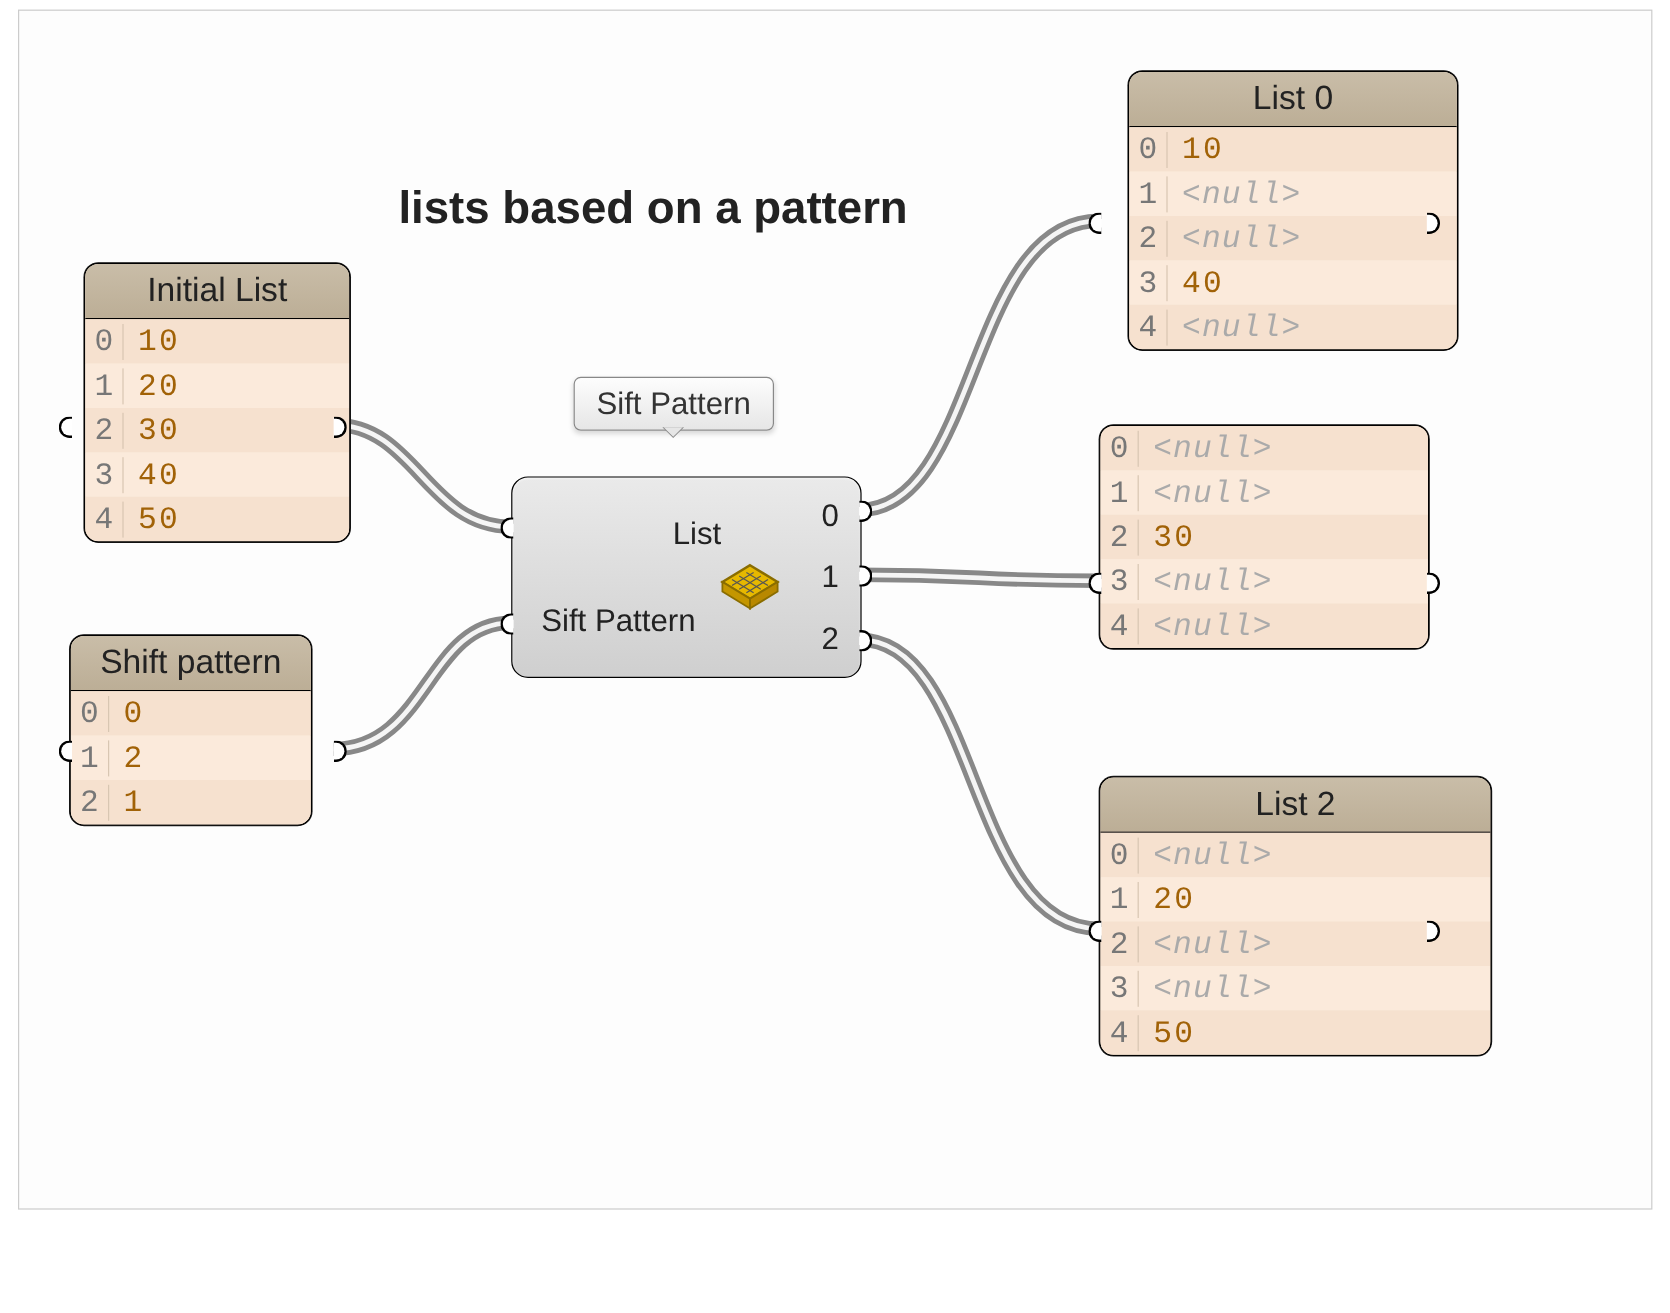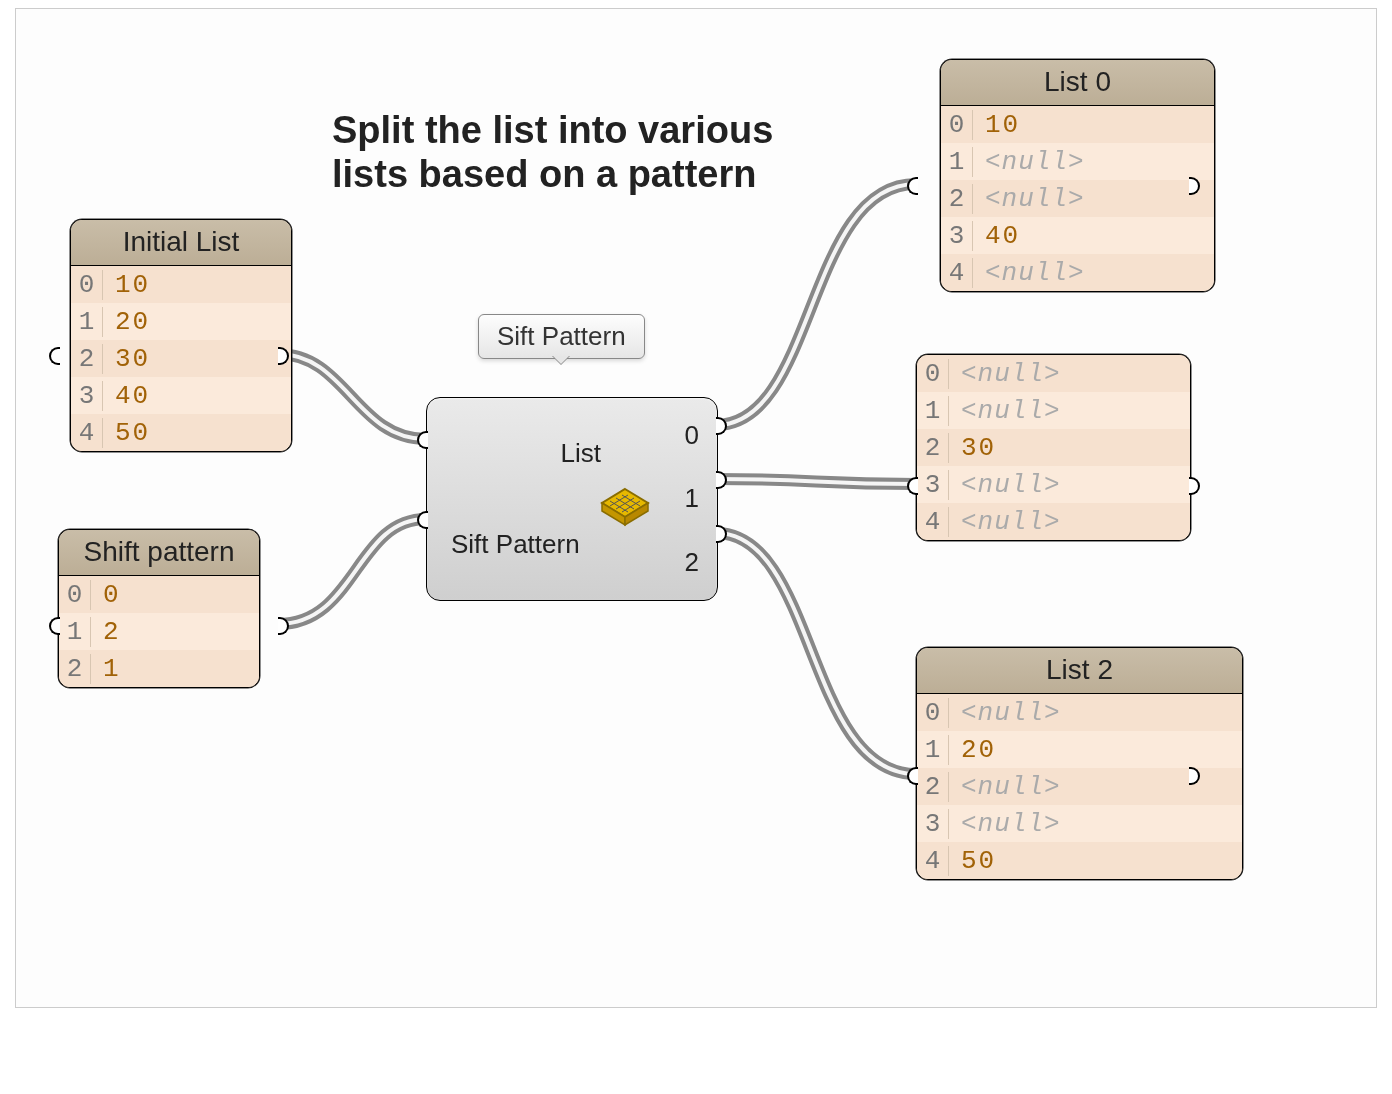--- a/index.html
+++ b/index.html
@@ -156,21 +156,20 @@
       fill: none;
       stroke: #f5f5f5;
       stroke-width: 4;
     }
   </style>
 </head>
 <body>
 
 <div class="canvas">
 
-  <div class="title-text" style="left:316px; top:100px;">Split the list into various</div>
   <div class="title-text" style="left:316px; top:144px;">lists based on a pattern</div>
 
   <svg class="wires">
 
     <path class="wire" d="M 262 345 C 330 345, 340 430, 410 430"></path>
     <path class="wire-inner" d="M 262 345 C 330 345, 340 430, 410 430"></path>
 
     <path class="wire" d="M 262 615 C 340 615, 340 510, 410 510"></path>
     <path class="wire-inner" d="M 262 615 C 340 615, 340 510, 410 510"></path>
 
@@ -225,21 +224,21 @@
         </div>
         <div class="panel-row">
           <div class="row-index">2</div>
           <div class="row-value">1</div>
         </div>
       </div>
   </div>
   <div class="port half-right" style="left:33px; top:608px;"></div>
   <div class="port half-left" style="left:262px; top:608px;"></div>
 
-  <div class="component" style="left:410px; top:388px; width:292px; height:204px;">
+  <div class="component" style="left:410px; top:388px; width:292px; height:168px;">
     <div class="comp-labels-left">
       <div class="comp-label" style="text-align:right; width:150px;">List</div>
       <div class="comp-label">Sift Pattern</div>
     </div>
     <div class="comp-labels-right">
       <div class="comp-label">0</div>
       <div class="comp-label">1</div>
       <div class="comp-label">2</div>
     </div>
     <div class="comp-icon">

